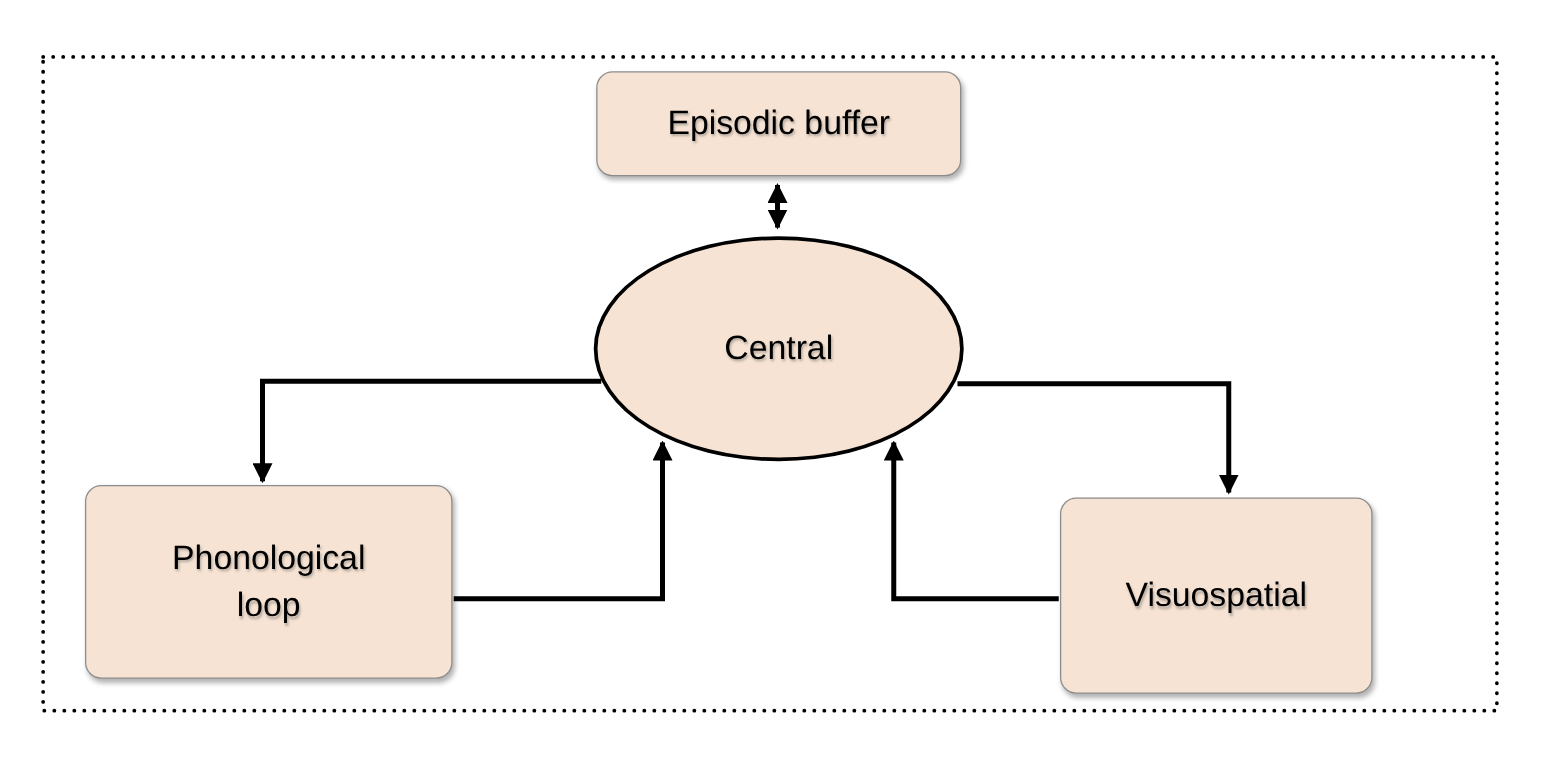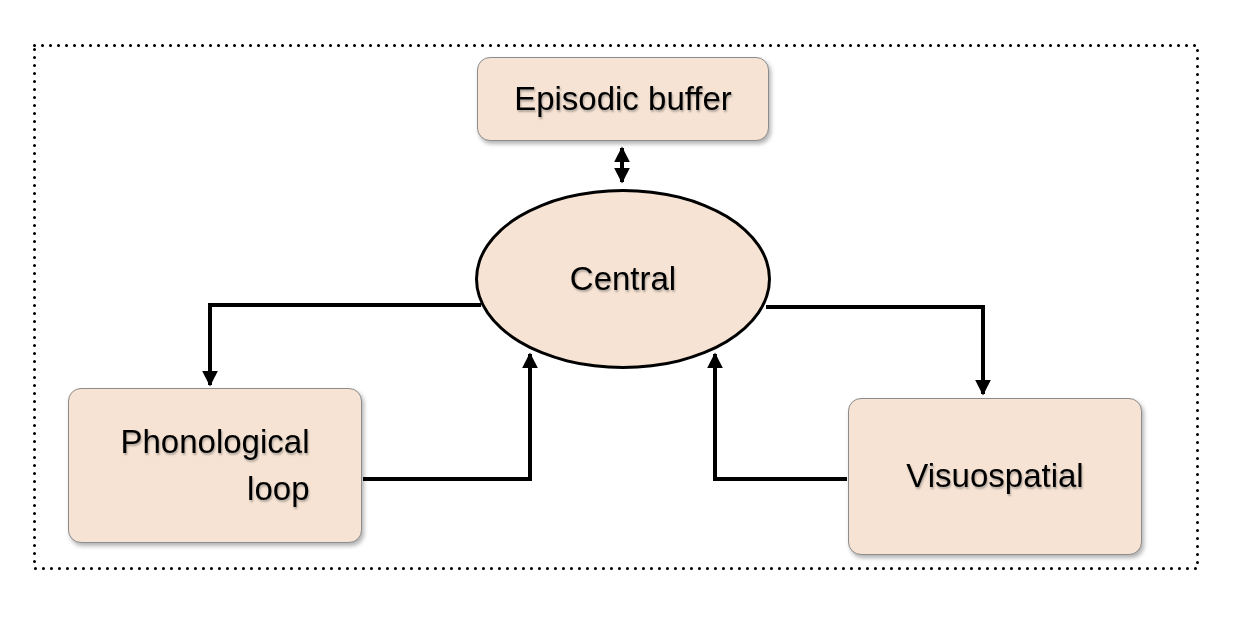--- a/index.html
+++ b/index.html
@@ -39,39 +39,39 @@
     stroke-dasharray: 0.1 7.9;
   }
   .node {
     position: absolute;
     display: flex;
     align-items: center;
     justify-content: center;
     text-align: center;
     background: var(--fill);
     color: #000;
-    font-size: 33px;
+    font-size: 27px;
     line-height: 1.4;
     text-shadow: 1px 2px 2px rgba(90, 90, 90, 0.45);
     box-sizing: border-box;
   }
   .box {
     border: 1px solid var(--node-border);
     border-radius: 13px;
     box-shadow: 2px 3px 4px rgba(0, 0, 0, 0.30);
   }
   .ellipse {
     border: 3px solid var(--ellipse-border);
     border-radius: 50%;
     text-align: center;
   }
   .episodic { left: 477px; top: 57px;  width: 292px; height: 84px;  }
   .central  { left: 475px; top: 189px; width: 296px; height: 180px; }
-  .phono    { left: 68px;  top: 388px; width: 294px; height: 155px; text-align: right; }
-  .visuo    { left: 848px; top: 398px; width: 294px; height: 157px; }
+  .phono    { left: 68px;  top: 388px; width: 294px; height: 155px; }
+  .visuo    { left: 848px; top: 398px; width: 250px; height: 157px; }
 </style>
 </head>
 <body>
 
 <div class="canvas">
 
   <svg class="connector-layer" viewBox="0 0 1254 622" xmlns="http://www.w3.org/2000/svg">
     <defs>
       <marker id="arrowhead" viewBox="0 0 10 10" refX="9" refY="5" markerWidth="4" markerHeight="4" orient="auto-start-reverse">
         <path class="arrowhead-shape" d="M 0 0 L 10 5 L 0 10 z"></path>

